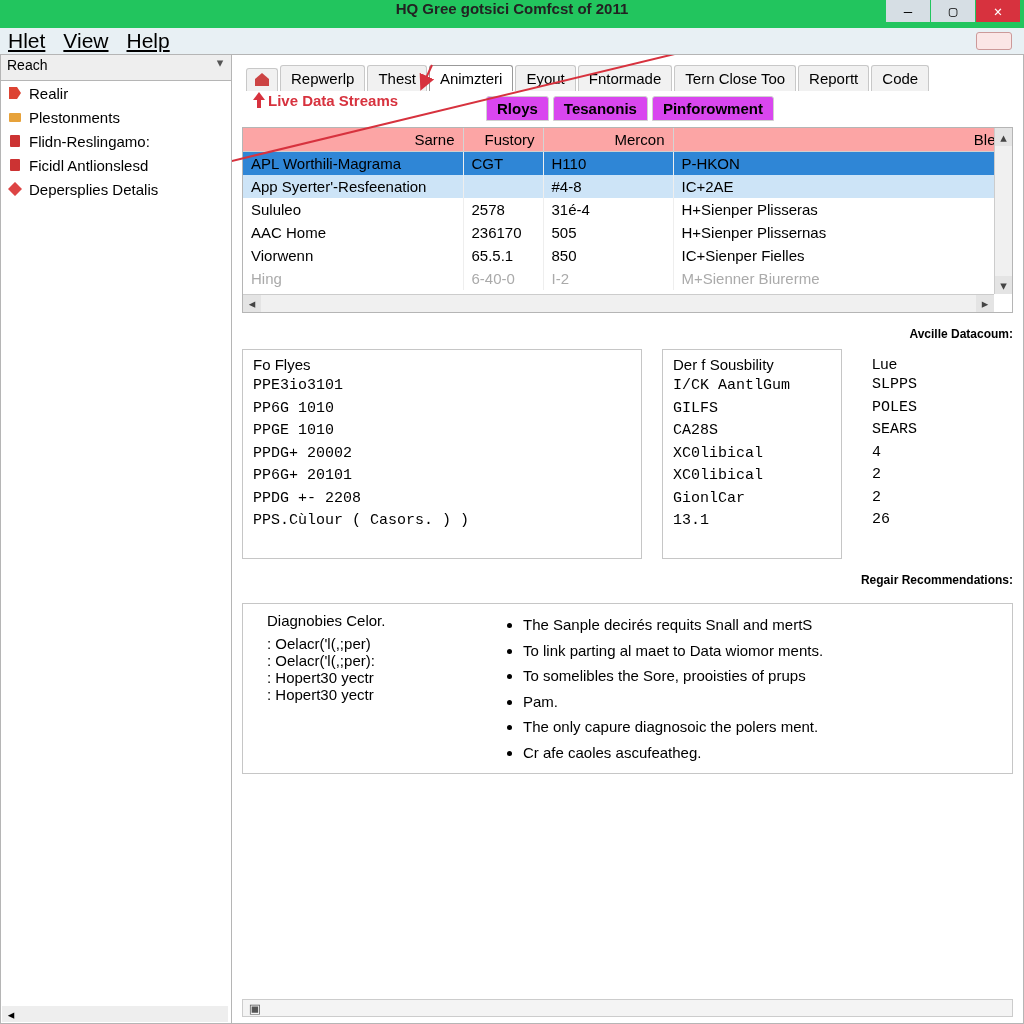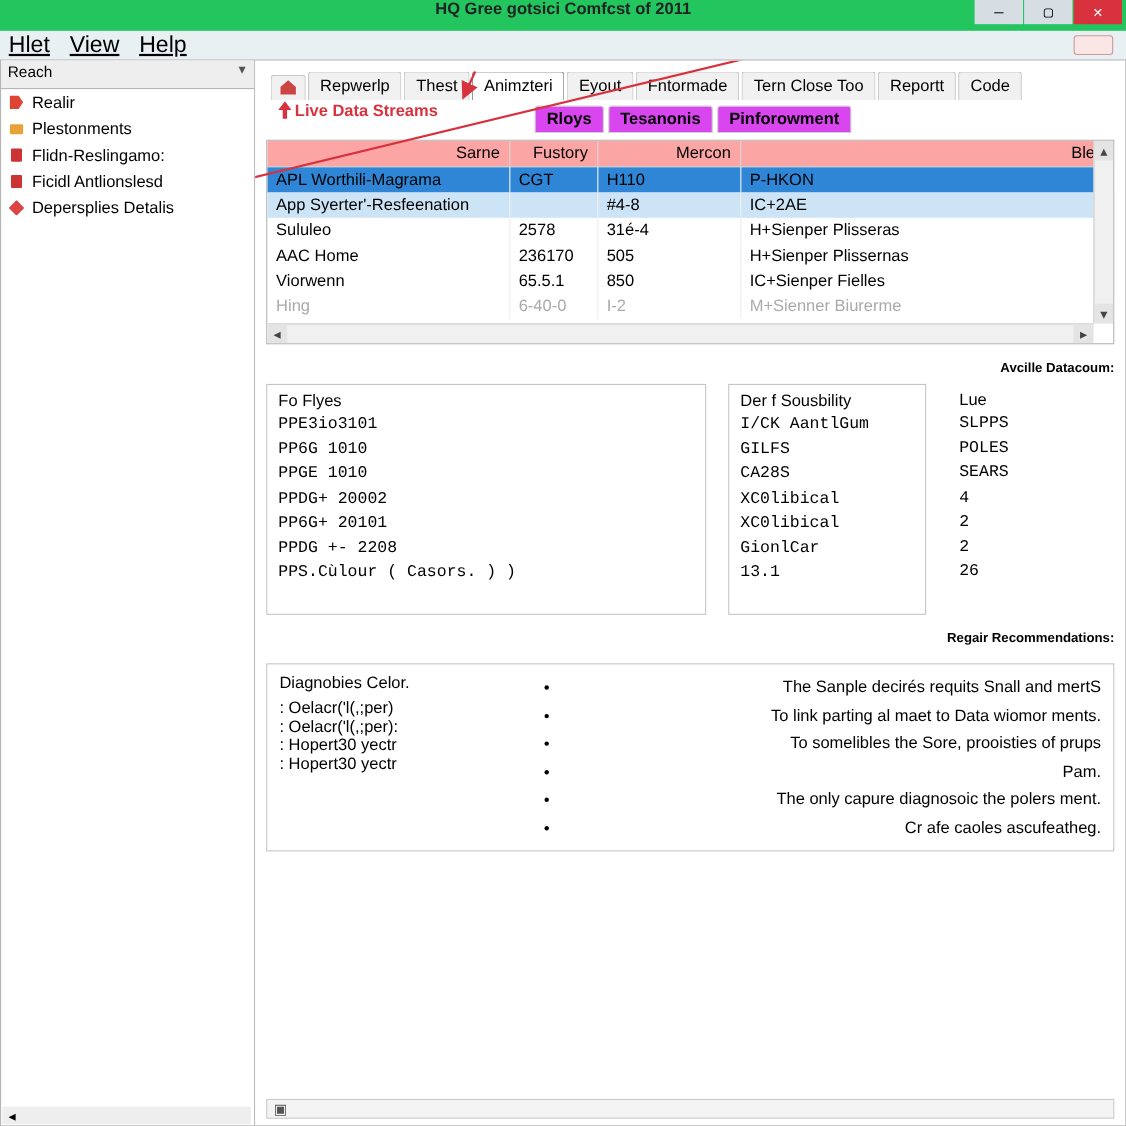--- a/index.html
+++ b/index.html
@@ -49,24 +49,24 @@
 
   .section-title { font-weight: 700; font-size: 12px; margin: 14px 0 8px 2px; text-align: right; }
   .threecol { display: flex; gap: 20px; }
   .panel { border: 1px solid #c6c6c6; padding: 6px 10px; font-size: 15px; }
   .panel.left { width: 400px; height: 210px; }
   .panel.mid { width: 180px; height: 210px; }
   .panel.right { width: 100px; height: 210px; border: none; padding-top:6px; }
   .panel .phead { margin-bottom: 2px; }
   .panel .line { line-height: 1.5; font-family: Liberation Mono, monospace; }
 
-  .recbox { border: 1px solid #c6c6c6; display: flex; padding: 8px 11px; gap: 36px; margin-top: 8px; }
+  .recbox { border: 1px solid #c6c6c6; display: flex; padding: 8px 24px; gap: 36px; margin-top: 8px; }
   .recleft { width: 200px; font-size: 15px; }
   .recright { flex: 1; font-size: 15px; }
-  .recright ul { list-style: disc; padding-left: 20px; text-align: right; }
+  .recright ul { list-style: disc; padding-left: 20px; }
   .recright li { line-height: 1.7; }
 
   .statusbar { position: absolute; bottom: 6px; left: 10px; right: 10px; height: 18px; background: #f4f4f4; border: 1px solid #ccc; display:flex; align-items:center; }
   .statusbar .sbicon { width: 24px; text-align:center; color:#555; }
 
   .side-scroll { position:absolute; bottom:2px; left:2px; width:226px; height:16px; background:#eee; display:flex; }
   .side-scroll .arr { width:18px; display:flex; align-items:center; justify-content:center; }
 </style>
 </head>
 <body>

